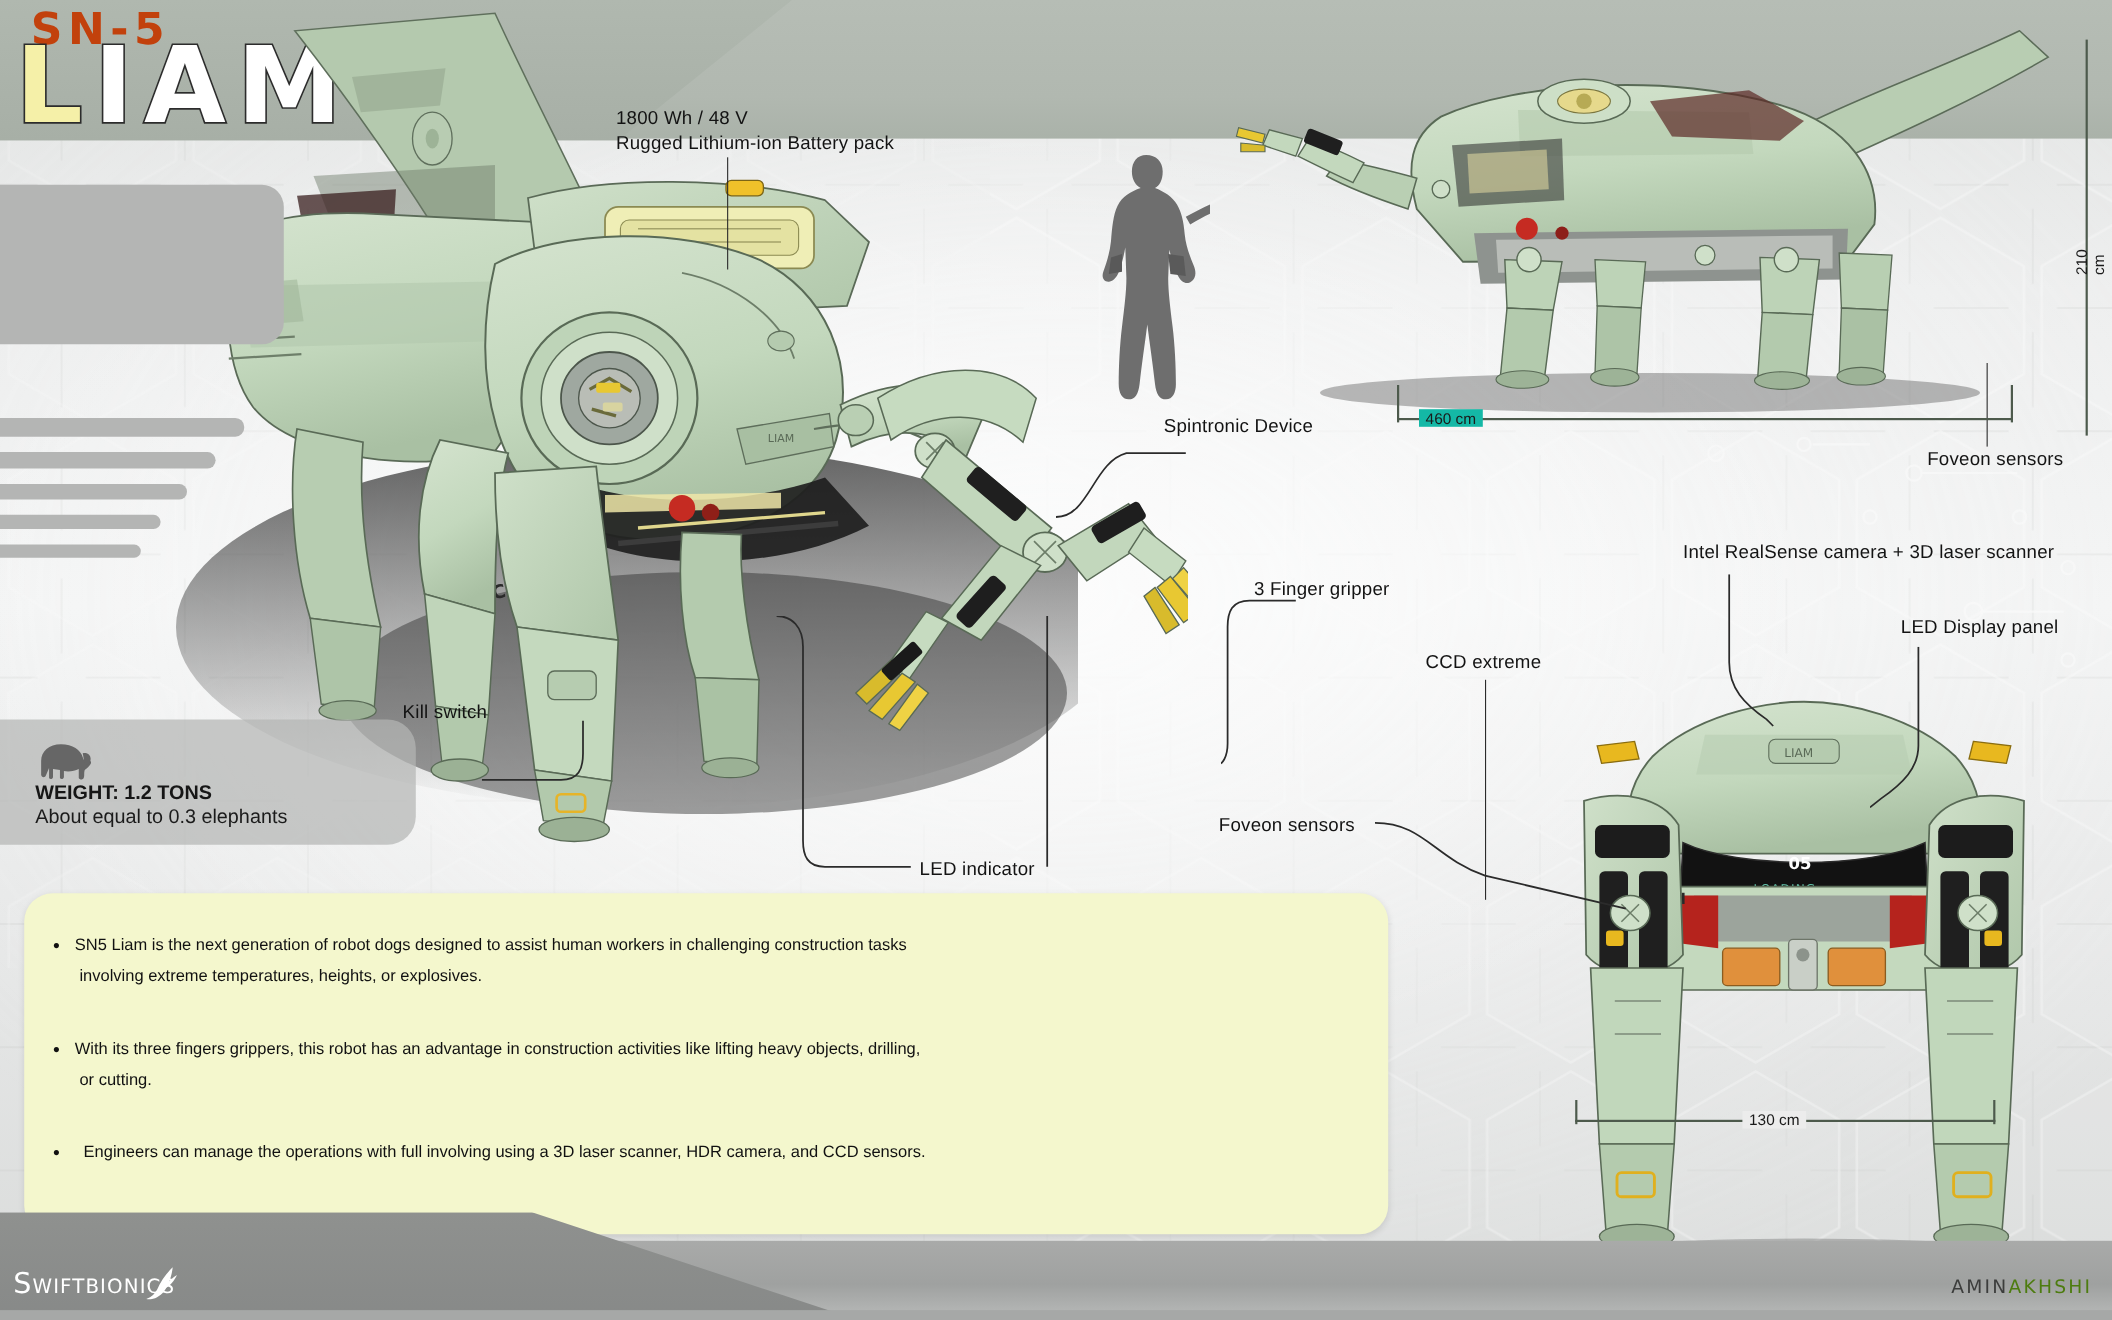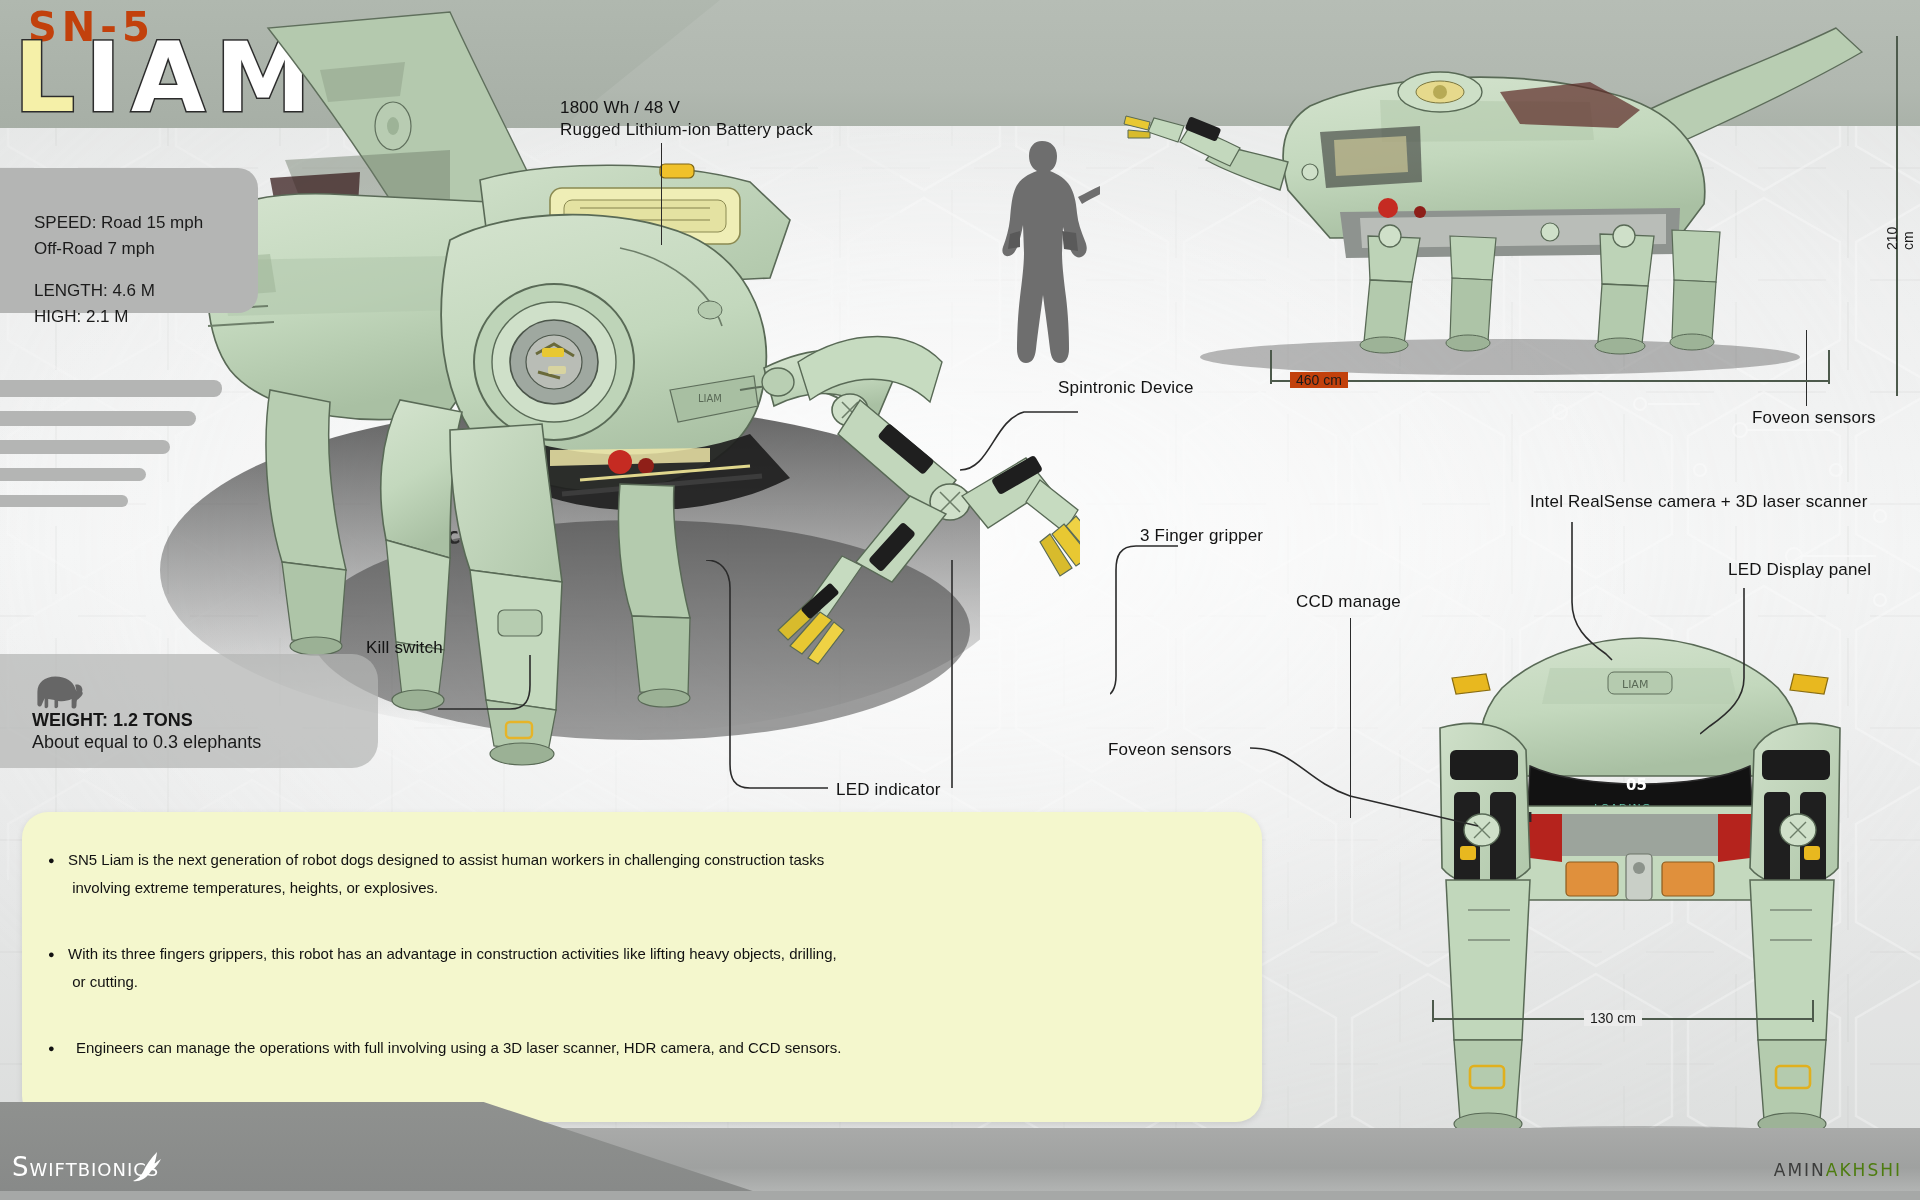--- a/index.html
+++ b/index.html
@@ -432,27 +432,20 @@
     <path d="M368 440 L 436 440 L 430 520 L 374 520 Z" fill="#b4cbae" stroke="#596a56" stroke-width="1.4"></path>
     <rect x="80" y="466" width="34" height="22" rx="4" fill="none" stroke="#e0b01e" stroke-width="2.6"></rect>
     <rect x="386" y="466" width="34" height="22" rx="4" fill="none" stroke="#e0b01e" stroke-width="2.6"></rect>
     <ellipse cx="98" cy="524" rx="34" ry="11" fill="#9db397" stroke="#596a56" stroke-width="1.2"></ellipse>
     <ellipse cx="402" cy="524" rx="34" ry="11" fill="#9db397" stroke="#596a56" stroke-width="1.2"></ellipse>
     <path d="M78 310 L 120 310 M78 340 L 120 340" stroke="#7c8b79" stroke-width="1.4"></path>
     <path d="M380 310 L 422 310 M380 340 L 422 340" stroke="#7c8b79" stroke-width="1.4"></path>
   </svg>
 
   <div class="spec-panel"></div>
-  <div class="spec-text">
-    <div>SPEED: Road 15 mph</div>
-    <div>Off-Road 7 mph</div>
-    <span class="gap"></span>
-    <div>LENGTH: 4.6 M</div>
-    <div>HIGH: 2.1 M</div>
-  </div>
 
   <div class="bars">
     <div class="bar" style="width:222px;height:17px;"></div>
     <div class="bar" style="width:196px;height:15px;"></div>
     <div class="bar" style="width:170px;height:14px;"></div>
     <div class="bar" style="width:146px;height:13px;"></div>
     <div class="bar" style="width:128px;height:12px;"></div>
   </div>
 
   <div class="weight-panel"></div>
@@ -489,21 +482,21 @@
   <svg class="art" style="left:700px;top:560px;" width="300" height="235">
     <path d="M252 0 L 252 228" fill="none" stroke="#2b2b2b" stroke-width="1.6"></path>
     <path d="M128 228 L 50 228 C 34 228 30 218 30 204 L 30 28 C 30 10 20 0 6 0" fill="none" stroke="#2b2b2b" stroke-width="1.6"></path>
   </svg>
 
   <div class="label" style="left:1108px;top:740px;">Foveon sensors</div>
   <svg class="art" style="left:1250px;top:728px;" width="230" height="110">
     <path d="M0 20 C 44 20 54 52 100 68 L 228 98" fill="none" stroke="#2b2b2b" stroke-width="1.6"></path>
   </svg>
 
-  <div class="label" style="left:1296px;top:592px;">CCD manage</div>
+  <div class="label" style="left:1296px;top:592px;">CCD extreme</div>
   <div class="leader v" style="left:1350px;top:618px;height:200px;"></div>
 
   <div class="label" style="left:1530px;top:492px;">Intel RealSense camera + 3D laser scanner</div>
   <svg class="art" style="left:1556px;top:522px;" width="60" height="180">
     <path d="M16 0 L 16 80 C 16 104 30 118 50 132 L 56 138" fill="none" stroke="#2b2b2b" stroke-width="1.6"></path>
   </svg>
 
   <div class="label" style="left:1728px;top:560px;">LED Display panel</div>
   <svg class="art" style="left:1700px;top:588px;" width="80" height="168">
     <path d="M44 0 L 44 90 C 44 110 30 124 10 138 L 0 146" fill="none" stroke="#2b2b2b" stroke-width="1.6"></path>
@@ -511,21 +504,21 @@
 
   <div class="label" style="left:1752px;top:408px;">Foveon sensors</div>
   <div class="leader v" style="left:1806px;top:330px;height:76px;"></div>
 
   <div class="dimline v" style="left:1896px;top:36px;height:360px;"></div>
   <div class="dimlabel rot" style="left:1884px;top:250px;">210 cm</div>
 
   <div class="dimline h" style="left:1270px;top:380px;width:560px;"></div>
   <div class="dimline v" style="left:1270px;top:350px;height:34px;"></div>
   <div class="dimline v" style="left:1828px;top:350px;height:34px;"></div>
-  <div class="dimlabel" style="left:1290px;top:372px;background:#c2410c;padding:0 6px;">460 cm</div>
+  <div class="dimlabel" style="left:1290px;top:372px;background:#14b8a6;padding:0 6px;">460 cm</div>
 
   <div class="dimline h" style="left:1432px;top:1018px;width:382px;"></div>
   <div class="dimline v" style="left:1432px;top:1000px;height:22px;"></div>
   <div class="dimline v" style="left:1812px;top:1000px;height:22px;"></div>
   <div class="dimlabel" style="left:1584px;top:1010px;background:#ececec;padding:0 6px;">130 cm</div>
 
   <div class="descbox"></div>
   <div class="desc-list">
     <div class="desc-item">
       SN5 Liam is the next generation of robot dogs designed to assist human workers in challenging construction tasks<br>

